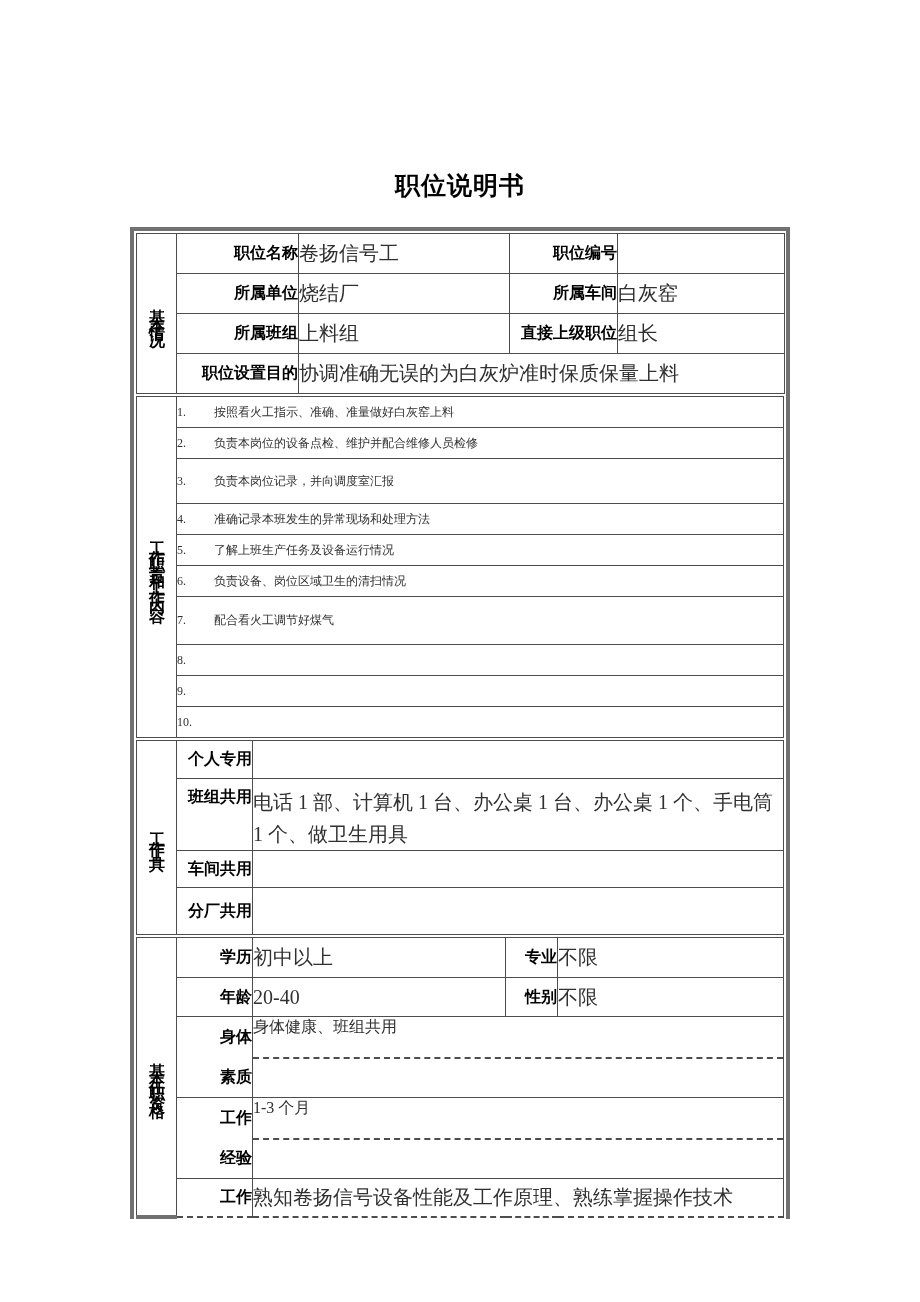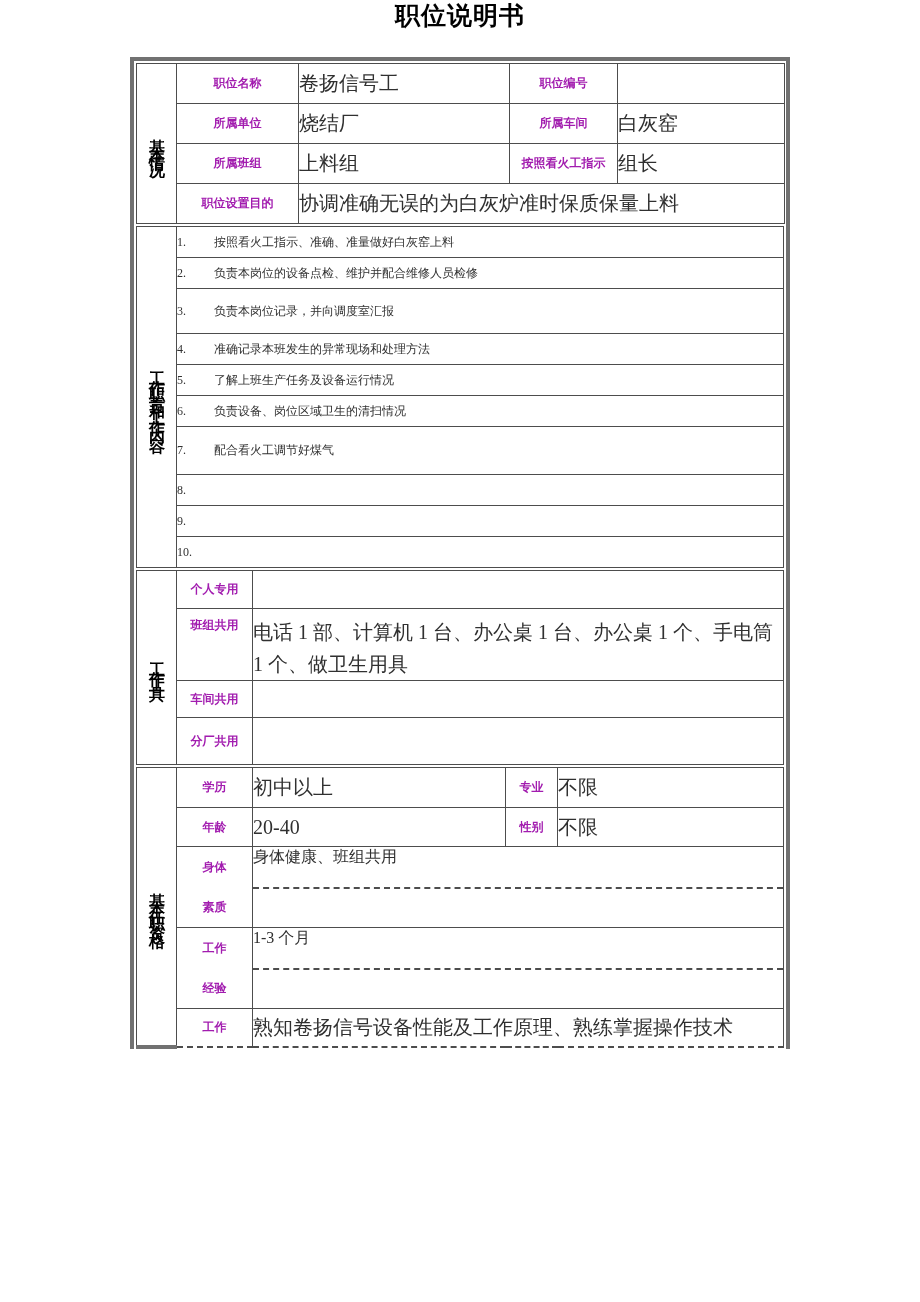--- a/index.html
+++ b/index.html
@@ -2,21 +2,21 @@
 <html><head>
 <meta charset="utf-8">
 <style>
   html,body{margin:0;padding:0;}
   body{
     width:920px;height:1302px;background:#ffffff;overflow:hidden;
     font-family:"Liberation Sans",sans-serif;
     -webkit-font-smoothing:antialiased;
   }
   .title{
-    margin:0;text-align:center;
+    margin:0;padding-top:170px;text-align:center;
     font-size:25px;line-height:30px;font-weight:bold;color:#000;
     letter-spacing:1px;
   }
   .doc{
     margin:27px 0 0 130px;width:660px;box-sizing:border-box;
     border:4px solid #717171;border-bottom:none;
     padding:2px 2px 0 2px;background:#fff;
   }
   table.sec{
     border-collapse:collapse;table-layout:fixed;width:100%;
@@ -25,22 +25,22 @@
   table.sec td{border:1px solid #4d4d4d;padding:0;overflow:hidden;}
   
   td.side{text-align:center;vertical-align:middle;background:#fff;}
   .vlabel{
     writing-mode:vertical-rl;text-orientation:upright;
     display:inline-block;font-weight:bold;font-size:16px;
     letter-spacing:8px;color:#000;
   }
   
   td.lbl{
-    font-weight:bold;font-size:12px;color:#a21caf;
-    text-align:center;vertical-align:middle;padding:0 2px;
+    font-weight:bold;font-size:16px;color:#000000;
+    text-align:right;vertical-align:middle;padding:0 2px;
   }
   
   td.val{
     font-family:"Liberation Serif","DejaVu Serif",serif;
     font-size:20px;color:#303030;text-align:left;
     vertical-align:middle;padding:0 10px;line-height:1.45;
   }
   
   td.duty{
     font-family:Liberation Serif, serif;
@@ -96,21 +96,21 @@
       </tr>
       <tr style="height:40px">
         <td class="lbl">所属单位</td>
         <td class="val">烧结厂</td>
         <td class="lbl">所属车间</td>
         <td class="val">白灰窑</td>
       </tr>
       <tr style="height:40px">
         <td class="lbl">所属班组</td>
         <td class="val">上料组</td>
-        <td class="lbl">按照看火工指示</td>
+        <td class="lbl">直接上级职位</td>
         <td class="val">组长</td>
       </tr>
       <tr style="height:40px">
         <td class="lbl">职位设置目的</td>
         <td class="val" colspan="3">协调准确无误的为白灰炉准时保质保量上料</td>
       </tr>
     </tbody>
       </table>
 
     <table class="sec">

